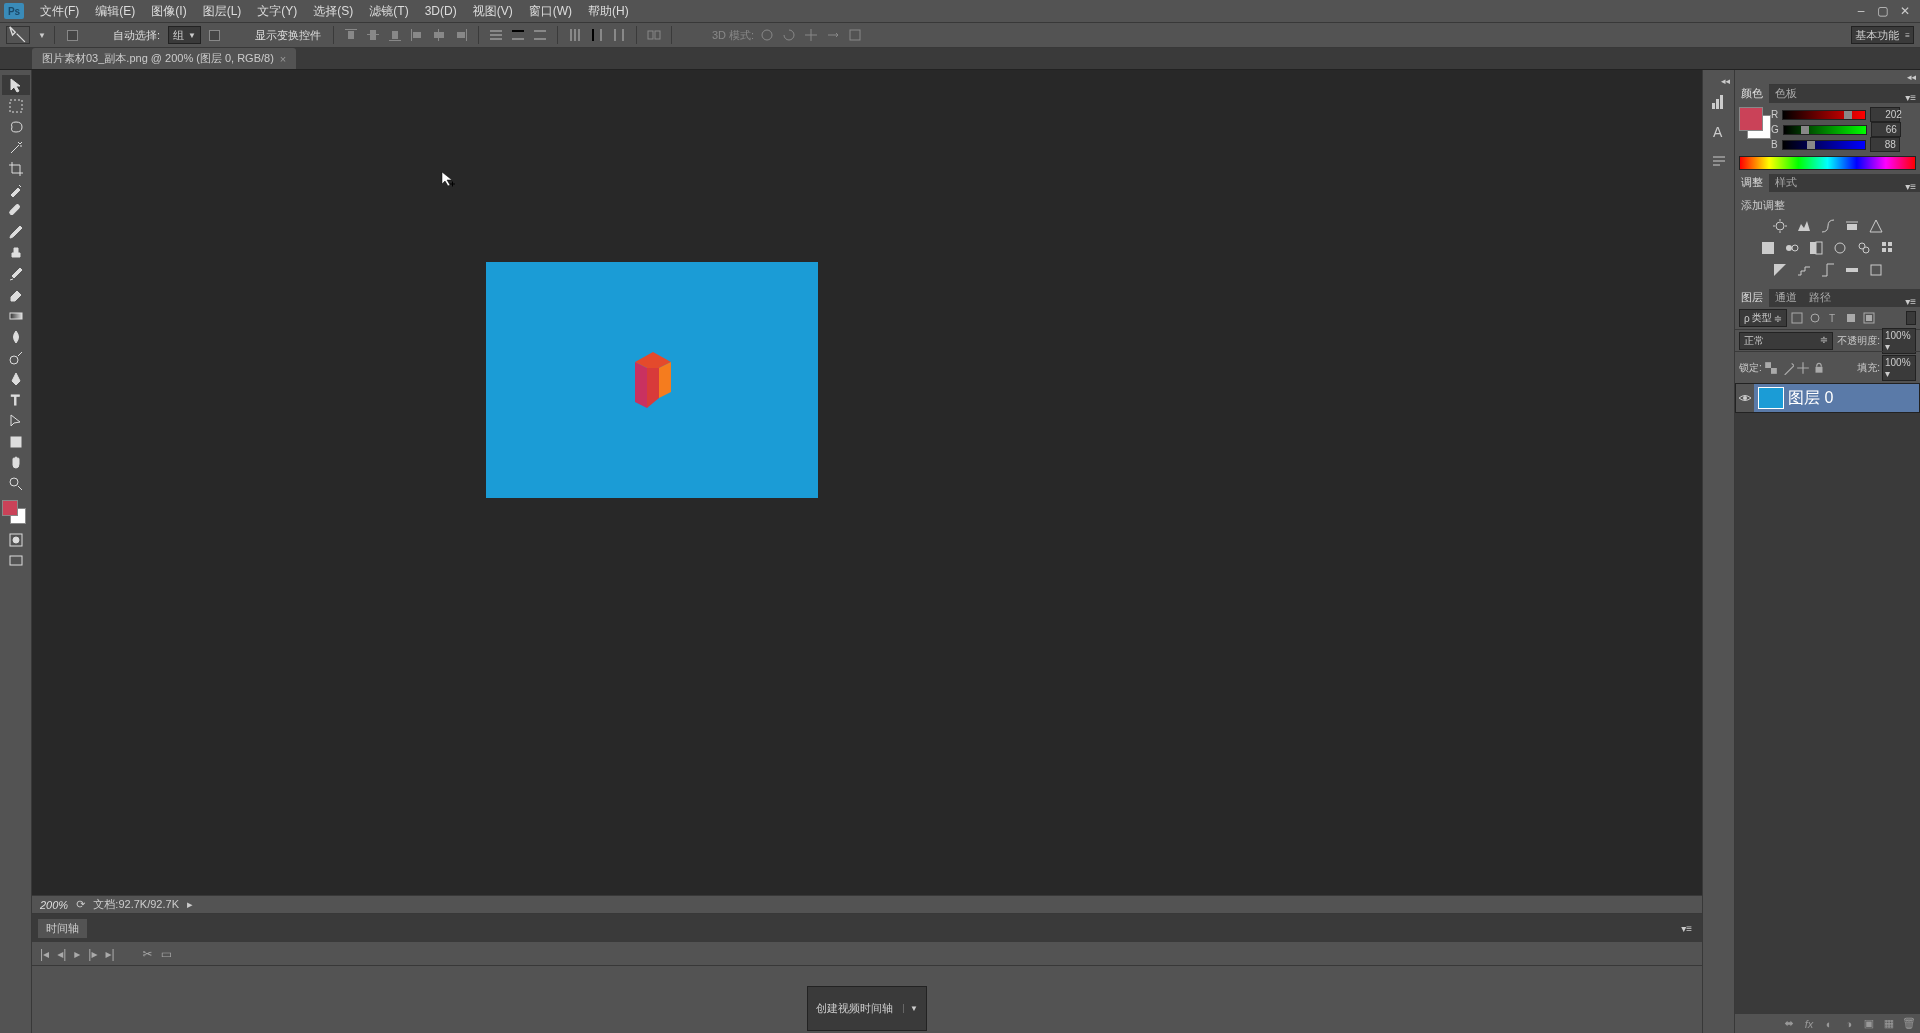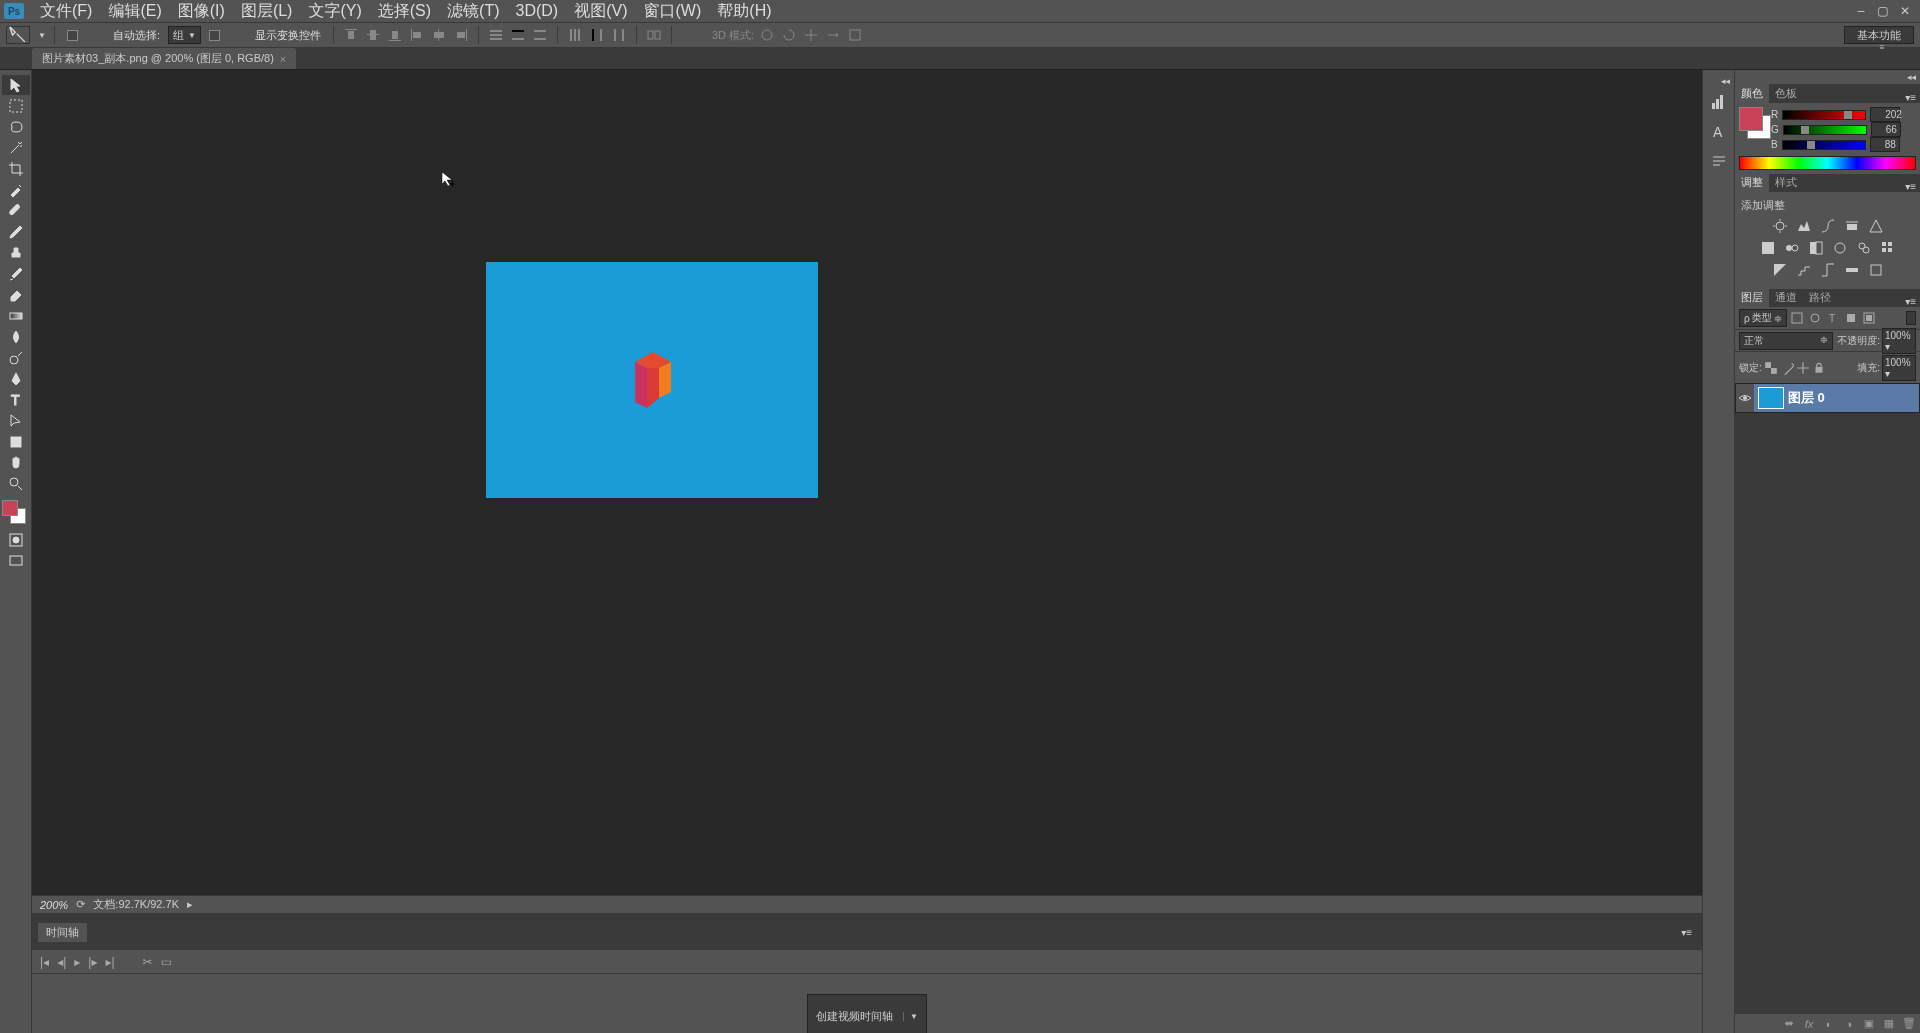--- a/index.html
+++ b/index.html
@@ -1,37 +1,37 @@
 <!DOCTYPE html>
 <html><head>
   <meta charset="utf-8">
   <style>
     * { margin: 0; padding: 0; box-sizing: border-box; font-family: "Microsoft YaHei", Arial, sans-serif; }
     body { background: #535353; width: 1920px; height: 1033px; overflow: hidden; color: #ccc; font-size: 11px; user-select: none; }
     
     
     .menubar { height: 22px; background: #535353; display: flex; align-items: center; padding: 0 4px; }
     .ps-logo { width: 20px; height: 16px; background: #3a8bb8; color: #1a4a6a; font-weight: bold; font-size: 10px; display: flex; align-items: center; justify-content: center; border-radius: 2px; margin-right: 8px; }
-    .menu-item { padding: 2px 8px; color: #ddd; cursor: pointer; font-size: 16px; }
+    .menu-item { padding: 2px 8px; color: #ddd; cursor: pointer; font-size: 12px; }
     .window-controls { margin-left: auto; display: flex; }
     .win-btn { width: 22px; height: 18px; display: flex; align-items: center; justify-content: center; cursor: pointer; color: #ccc; font-size: 12px; }
     
     
     .options-bar { height: 26px; background: #535353; border-top: 1px solid #383838; border-bottom: 1px solid #383838; display: flex; align-items: center; padding: 0 6px; gap: 4px; }
     .tool-preset { width: 24px; height: 18px; border: 1px solid #333; display: flex; align-items: center; justify-content: center; }
     .checkbox-wrap { display: flex; align-items: center; gap: 3px; margin: 0 4px; }
     .checkbox { width: 11px; height: 11px; border: 1px solid #888; background: #444; }
     .opt-label { color: #ddd; font-size: 11px; margin-left: 32px; }
     .dropdown { display: flex; align-items: center; background: #3a3a3a; border: 1px solid #222; padding: 1px 4px; height: 18px; }
     .dropdown-arrow { margin-left: 4px; font-size: 8px; }
     .sep { width: 1px; height: 18px; background: #3a3a3a; margin: 0 4px; }
     .align-btn { width: 18px; height: 18px; display: flex; align-items: center; justify-content: center; color: #888; cursor: pointer; }
     .align-btn svg { width: 14px; height: 14px; }
     .right-opts { margin-left: auto; display: flex; align-items: center; gap: 6px; }
-    .workspace-select { background: #3a3a3a; padding: 1px 12px; border: 1px solid #222; height: 18px; display: flex; align-items: center; flex-direction: column; }
+    .workspace-select { background: #3a3a3a; padding: 1px 3px; border: 1px solid #222; height: 18px; display: flex; align-items: center; }
     
     
     .tab-bar { height: 22px; background: #3a3a3a; border-bottom: 1px solid #222; display: flex; align-items: flex-end; padding-left: 32px; }
     .doc-tab { background: #535353; padding: 3px 10px; border-top-left-radius: 3px; border-top-right-radius: 3px; display: flex; align-items: center; gap: 6px; font-size: 11px; }
     .tab-close { color: #999; cursor: pointer; font-size: 11px; }
     
     
     .main { display: flex; height: calc(1033px - 22px - 26px - 22px); }
     
     
@@ -49,21 +49,21 @@
     .canvas { width: 332px; height: 236px; background: #1b9cd6; display: flex; align-items: center; justify-content: center; position: absolute; left: 454px; top: 192px; }
     .logo-shape { width: 58px; height: 72px; position: relative; }
     .cursor-sim { position: absolute; left: 408px; top: 100px; pointer-events: none; font-size: 14px; color: #fff; }
     
     
     .bottom-status { height: 18px; background: #535353; display: flex; align-items: center; padding: 0 8px; gap: 8px; font-size: 11px; border-top: 1px solid #383838; }
     .zoom-val { color: #ddd; font-style: italic; }
     
     
     .timeline-panel { height: 120px; background: #535353; border-top: 1px solid #383838; }
-    .timeline-tab { height: 36px; display: flex; align-items: center; padding: 8px 6px; background: #3a3a3a; }
+    .timeline-tab { height: 28px; display: flex; align-items: center; padding: 8px 6px; background: #3a3a3a; }
     .timeline-title { background: #535353; padding: 2px 8px; font-size: 11px; }
     .timeline-controls { height: 24px; display: flex; align-items: center; gap: 8px; padding: 0 8px; border-bottom: 1px solid #383838; }
     .tl-btn { cursor: pointer; color: #aaa; font-size: 12px; }
     .tl-body { flex: 1; display: flex; align-items: center; justify-content: center; padding: 20px; }
     .create-timeline-btn { background: #3a3a3a; border: 1px solid #222; padding: 14px 8px; display: flex; align-items: center; gap: 6px; cursor: pointer; }
     
     
     .right-collapse { width: 32px; background: #535353; border-left: 1px solid #383838; padding-top: 6px; }
     .coll-icon { width: 28px; height: 28px; margin: 2px; display: flex; align-items: center; justify-content: center; cursor: pointer; }
     .coll-icon svg { width: 18px; height: 18px; }
@@ -103,21 +103,21 @@
     .opacity-wrap { display: flex; align-items: center; gap: 2px; font-size: 10px; }
     .opacity-val { width: 34px; background: #3a3a3a; border: 1px solid #222; padding: 1px 2px; text-align: left; }
     
     .layer-lock-row { height: 32px; display: flex; align-items: center; padding: 0 4px; gap: 2px; font-size: 10px; border-top: 1px solid #3a3a3a; }
     .lock-icon { width: 14px; height: 14px; display: flex; align-items: center; justify-content: center; cursor: pointer; }
     
     .layer-list { flex: 1; background: #3a3a3a; overflow: auto; }
     .layer-item { height: 30px; display: flex; align-items: center; background: #5a7aa8; border: 1px solid #222; }
     .layer-vis { width: 18px; text-align: center; cursor: pointer; background: #535353; height: 100%; display: flex; align-items: center; justify-content: center; }
     .layer-thumb { width: 26px; height: 22px; margin: 0 4px; background: #1b9cd6; border: 1px solid #fff; }
-    .layer-name { font-size: 13px; color: #fff; font-weight: bold; }
+    .layer-name { font-size: 16px; color: #fff; }
     
     .layer-bottom { height: 20px; display: flex; align-items: center; justify-content: flex-end; padding: 0 4px; gap: 6px; border-top: 1px solid #3a3a3a; background: #535353; }
     .layer-bottom-icon { width: 14px; height: 14px; cursor: pointer; display: flex; align-items: center; justify-content: center; color: #999; }
   </style>
 </head>
 <body>
 
 <div class="menubar">
   <div class="ps-logo">Ps</div>
   <div class="menu-item">文件(F)</div>

